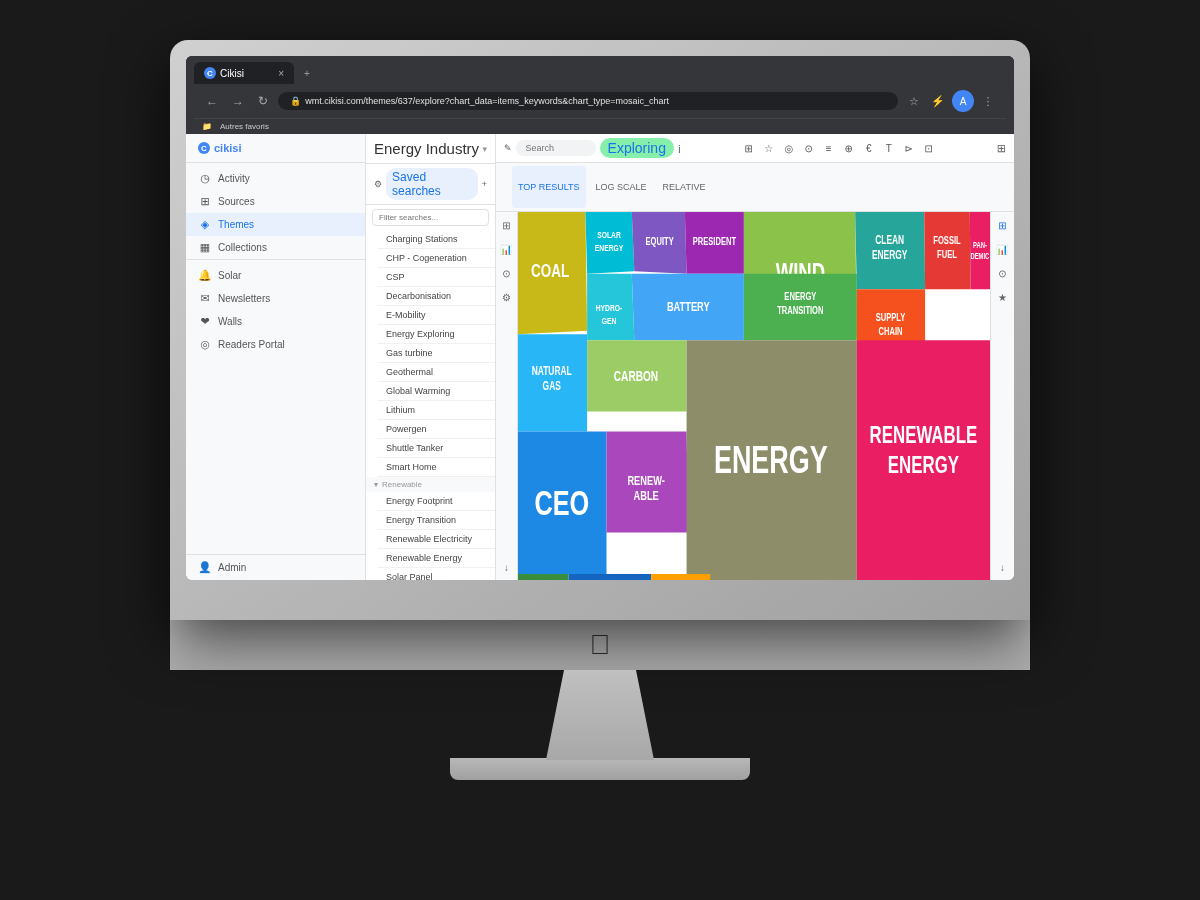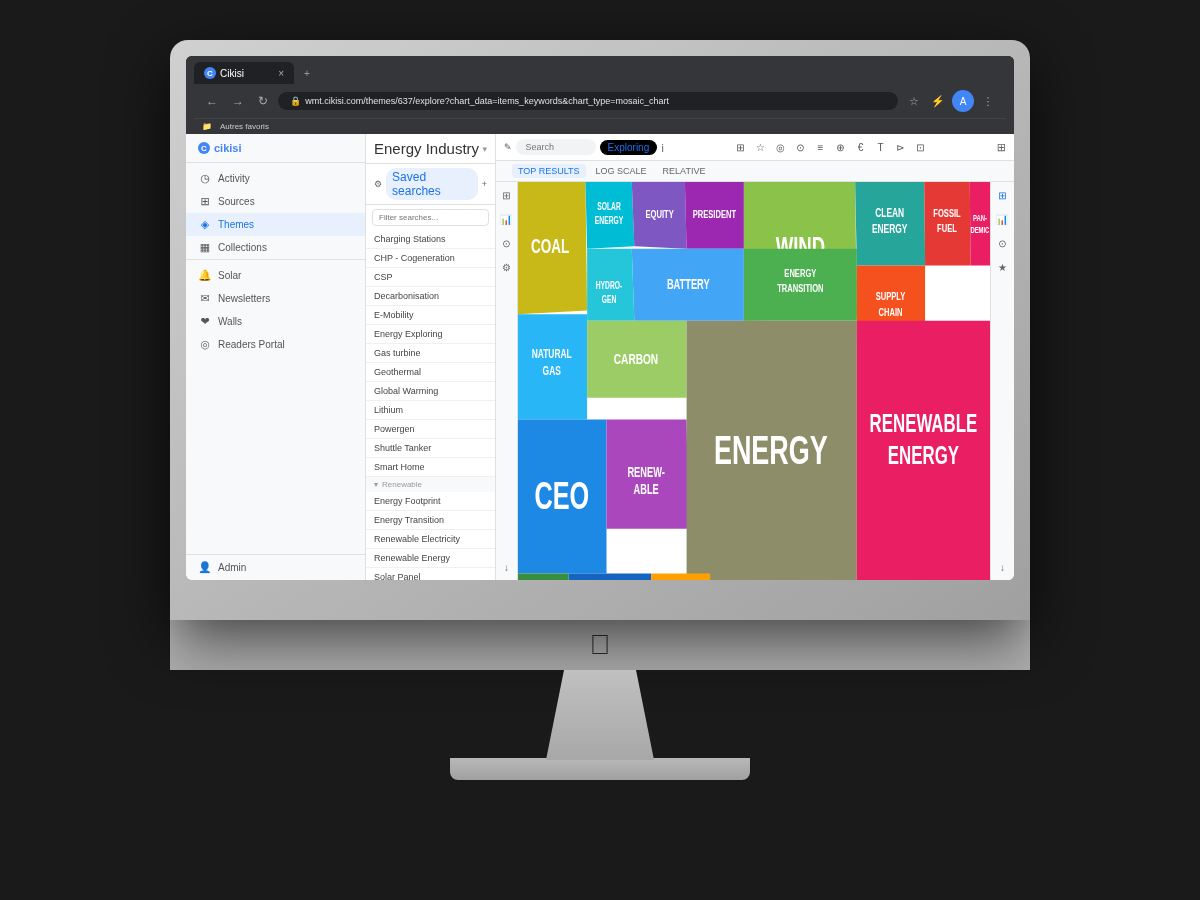--- a/index.html
+++ b/index.html
@@ -335,20 +335,21 @@
       overflow-y: auto;
       flex: 1;
     }
 
     .middle-list-item {
       padding: 4px 8px;
       cursor: pointer;
       color: #444;
       border-bottom: 1px solid #f0f0f0;
       font-size: 9px;
+      margin-left: 12px;
     }
 
     .middle-list-section {
       padding: 3px 8px;
       font-size: 8px;
       color: #999;
       background: #f8f9fa;
       display: flex;
       align-items: center;
       gap: 4px;
@@ -376,25 +377,25 @@
       background: #f1f3f4;
       border: none;
       border-radius: 16px;
       padding: 3px 10px;
       font-size: 9px;
       color: #333;
       width: 80px;
     }
 
     .exploring-badge {
-      background: #000000;
+      background: #86efac;
       color: #1a73e8;
       border-radius: 10px;
       padding: 2px 8px;
-      font-size: 10px;
+      font-size: 14px;
       display: flex;
       align-items: center;
       gap: 3px;
     }
 
     .toolbar-icons {
       display: flex;
       gap: 2px;
       margin-left: auto;
     }
@@ -423,21 +424,21 @@
 
     .view-tabs {
       display: flex;
       gap: 4px;
       margin-left: 8px;
     }
 
     .view-tab {
       font-size: 9px;
       color: #666;
-      padding: 2px 6px;
+      padding: 16px 6px;
       cursor: pointer;
       border-radius: 3px;
     }
 
     .view-tab.active {
       color: #1a73e8;
       background: #e8f0fe;
     }
 
     

